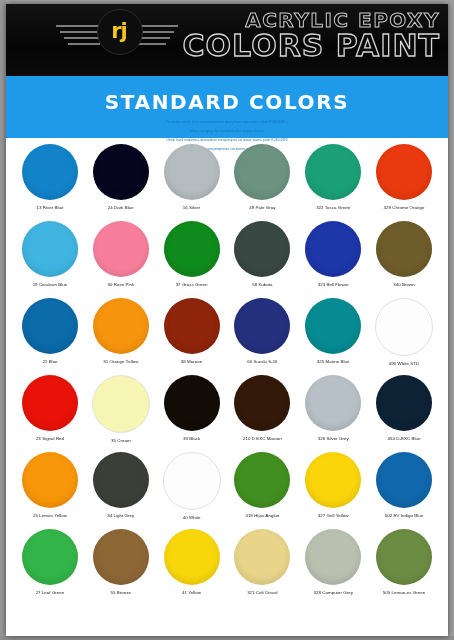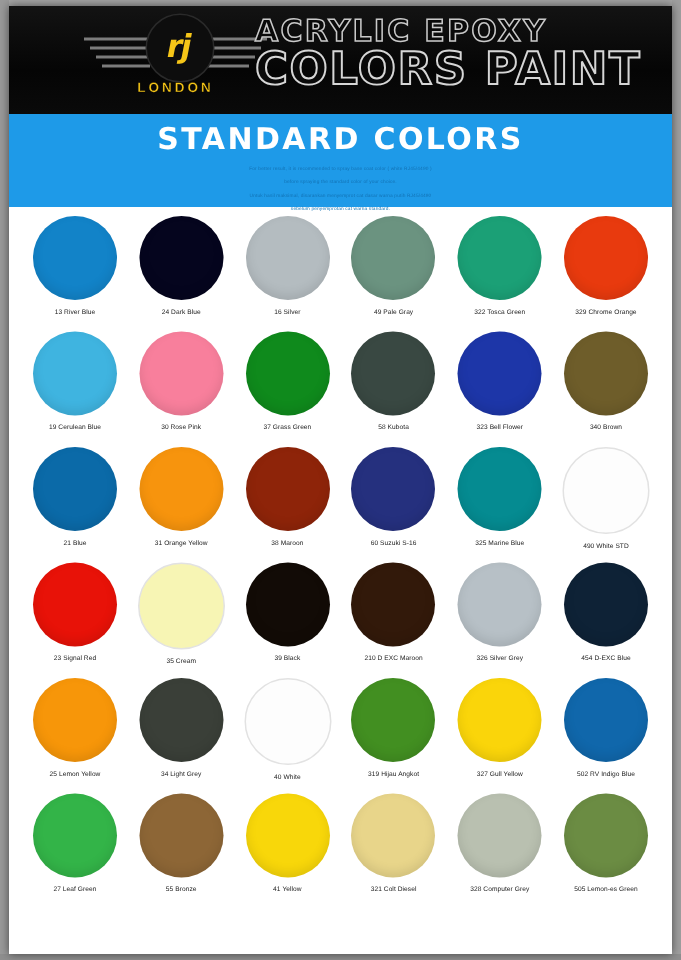--- a/index.html
+++ b/index.html
@@ -44,52 +44,52 @@
   .logo .wr4{right:14px;width:32px;top:36px;}
   .logo .disc{
     position:absolute;left:43px;top:2px;width:44px;height:44px;
     border-radius:50%;
     background:#0d0d0d;
     border:1px solid #2a2a2a;
   }
   .logo .rj{
     position:absolute;left:43px;top:2px;width:44px;height:44px;
     display:flex;align-items:center;justify-content:center;
-    color:#f5c518;font-weight:bold;font-style:italic;
+    color:#f5c518;font-weight:bold;
     font-size:21px;letter-spacing:-1px;
     font-family:"DejaVu Sans", sans-serif;
   }
   .logo .london{
     position:absolute;left:0;right:0;top:46px;text-align:center;
     color:#f5c518;font-size:9px;font-weight:bold;letter-spacing:2px;
     -webkit-text-stroke:.2px #000;
   }
   .hdr-title{
-    position:absolute;right:8px;top:6px;width:270px;text-align:left;
+    position:absolute;right:8px;top:6px;width:270px;text-align:right;
     line-height:1;
   }
   .t-acrylic{
     color:#0a0a0a;font-size:20px;font-weight:bold;letter-spacing:1.5px;
     -webkit-text-stroke:1px #c9c9c9;
     font-family:"DejaVu Sans", sans-serif;
   }
   .t-spray{
     display:block;margin-top:1px;
     color:#0a0a0a;font-size:30px;font-weight:bold;letter-spacing:1px;
     -webkit-text-stroke:1.3px #d6d6d6;
     font-family:"DejaVu Sans", sans-serif;
   }
   
   .blue{
     position:absolute;left:0;right:0;top:72px;height:62px;
     background:#1e9ae8;
     text-align:center;
   }
   .blue h1{
-    margin:0;padding-top:4px;
+    margin:0;padding-top:14px;
     color:#ffffff;font-size:20px;font-weight:bold;letter-spacing:1.6px;
     font-family:"DejaVu Sans", sans-serif;
   }
   .fineprint{
     margin:5px auto 0;width:250px;
     color:#1272b4;font-size:3.2px;line-height:1.9;
     letter-spacing:.1px;
   }
   .fineprint p{margin:0 0 3px;}
   
@@ -145,21 +145,20 @@
         <div class="wing wl1"></div>
         <div class="wing wl2"></div>
         <div class="wing wl3"></div>
         <div class="wing wl4"></div>
         <div class="wing wr1"></div>
         <div class="wing wr2"></div>
         <div class="wing wr3"></div>
         <div class="wing wr4"></div>
         <div class="disc"></div>
         <div class="rj">rj</div>
-        <div class="london">LONDON</div>
       </div>
       <div class="hdr-title">
         <span class="t-acrylic">ACRYLIC EPOXY</span>
         <span class="t-spray">COLORS PAINT</span>
       </div>
     </div>
 
     <div class="blue">
       <h1>STANDARD COLORS</h1>
       <div class="fineprint">

